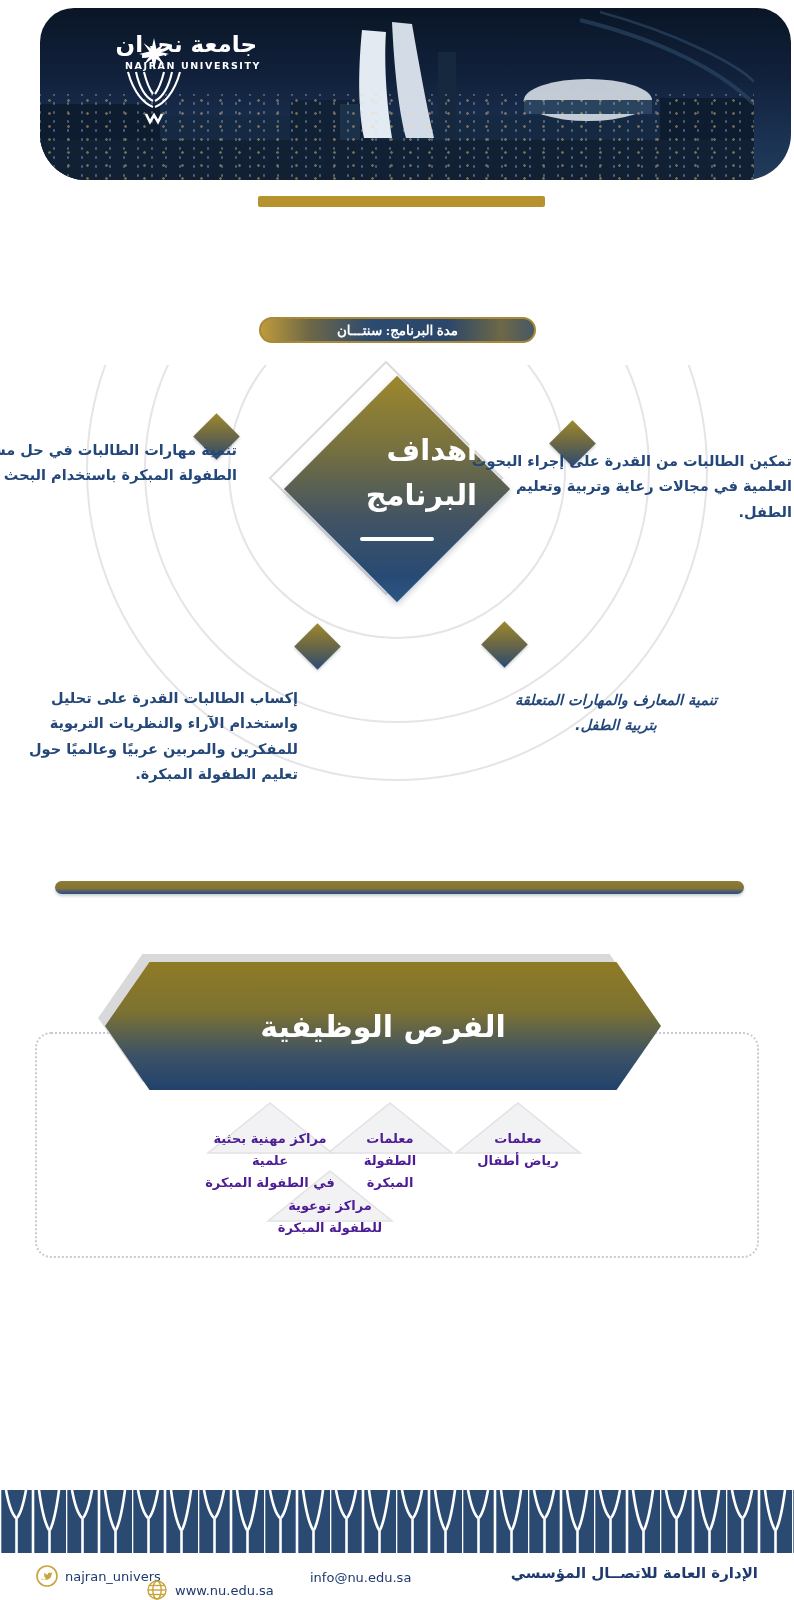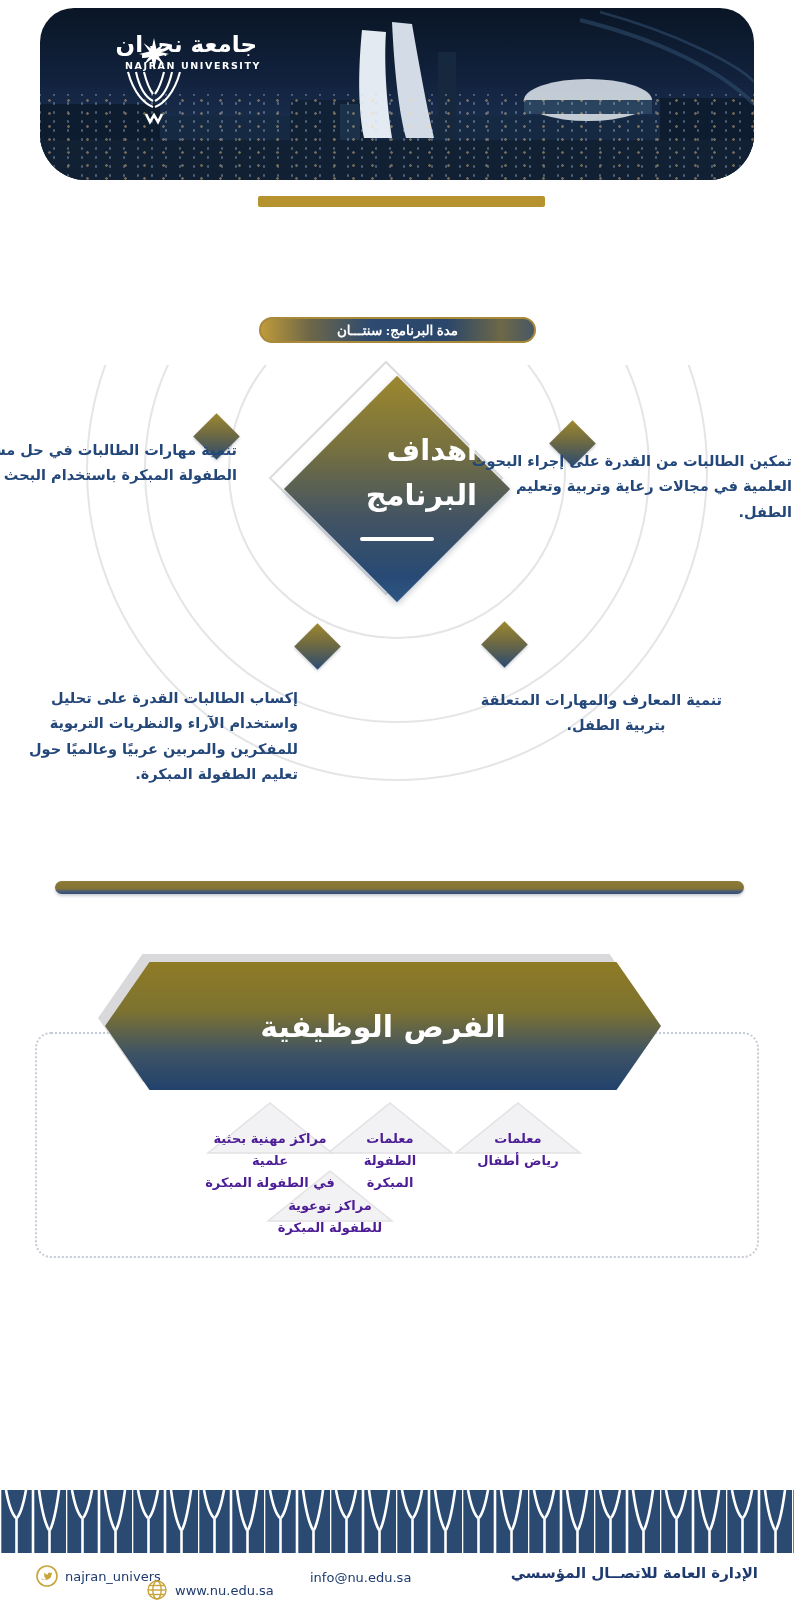--- a/index.html
+++ b/index.html
@@ -5,20 +5,21 @@
   html,body{margin:0;padding:0;background:#ffffff;}
   #page{
     position:relative;width:794px;height:1600px;margin:0 auto;overflow:hidden;
     background:#ffffff;font-family:"DejaVu Sans",sans-serif;
   }
   
   .header{
     position:absolute;left:40px;top:8px;width:714px;height:172px;
     border-radius:34px 34px 46px 46px;overflow:hidden;
     background:linear-gradient(180deg,#0a1626 0%,#11213c 40%,#1a3050 72%,#223c5c 100%);
+    padding-left:37px;
   }
   .header svg{position:absolute;left:0;top:0;}
   .lights{
     position:absolute;left:0;top:86px;width:714px;height:86px;opacity:.45;
     background-image:
       radial-gradient(circle,rgba(255,214,140,.9) 1px,transparent 1.6px),
       radial-gradient(circle,rgba(190,215,245,.8) 1px,transparent 1.5px);
     background-size:19px 13px,14px 9px;
     background-position:0 0,7px 5px;
   }
@@ -63,21 +64,21 @@
     background:linear-gradient(135deg,#9d882e 0%,#6f6a42 45%,#2b4a72 100%);
     box-shadow:1px 1px 3px rgba(30,50,80,.25);
   }
   .sd1{left:200px;top:420px;} .sd2{left:556px;top:427px;}
   .sd3{left:301px;top:630px;} .sd4{left:488px;top:628px;}
   .obj{position:absolute;color:#24477a;font-weight:bold;font-size:14.5px;line-height:1.75;direction:rtl;}
   .obj .ln{white-space:nowrap;}
   .obj-tl{left:2px;top:438px;width:235px;text-align:center;}
   .obj-tr{left:560px;top:449px;width:232px;text-align:right;}
   .obj-bl{left:76px;top:686px;width:222px;text-align:right;}
-  .obj-br{left:510px;top:688px;width:212px;text-align:center;}
+  .obj-br{left:510px;top:688px;width:212px;text-align:center;font-style:italic;}
   
   .divider{
     position:absolute;left:55px;top:881px;width:689px;height:13px;border-radius:7px;
     background:linear-gradient(180deg,#8e7b37 0%,#847334 58%,#44597b 82%,#35506f 100%);
     box-shadow:0 2px 3px rgba(40,60,90,.25);
   }
   
   .jobs-box{position:absolute;left:35px;top:1032px;width:724px;height:226px;border:2px dotted #c4cbd6;border-radius:16px;box-sizing:border-box;}
   .jobs-hex-shadow{
     position:absolute;left:98px;top:954px;width:556px;height:128px;

